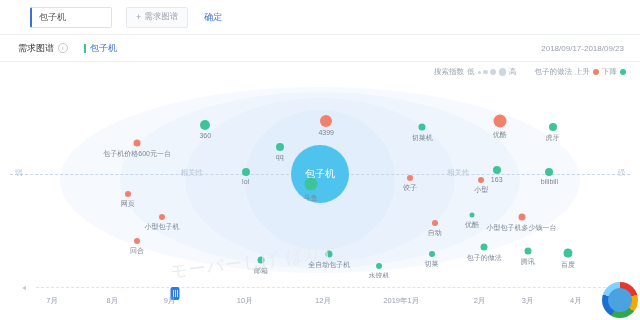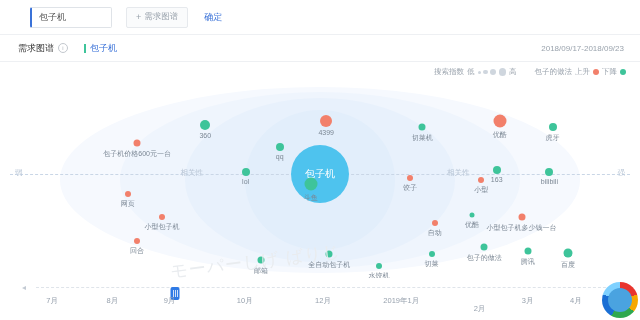--- a/index.html
+++ b/index.html
@@ -330,21 +330,21 @@
   <div class="tl-track">
     <div class="tl-handle" id="tl-handle" style="left: 24%;"></div>
   </div>
   <div class="tl-ticks" id="tl-ticks">
       <div class="tick" style="left: 5%;">7月</div>
       <div class="tick" style="left: 15%;">8月</div>
       <div class="tick" style="left: 24.5%;">9月</div>
       <div class="tick" style="left: 37%;">10月</div>
       <div class="tick" style="left: 50%;">12月</div>
       <div class="tick" style="left: 63%;">2019年1月</div>
-      <div class="tick" style="left: 76%; margin-top: 8px;">2月</div>
+      <div class="tick" style="left: 76%;">2月</div>
       <div class="tick" style="left: 84%;">3月</div>
       <div class="tick" style="left: 92%;">4月</div>
     </div>
 </div>
 
 <div class="wm-diag">モーパーしげ ばりじ</div>
 <div class="wm-brand">
   <div class="wm-globe"></div>
   <div class="wm-txt">
   </div>

